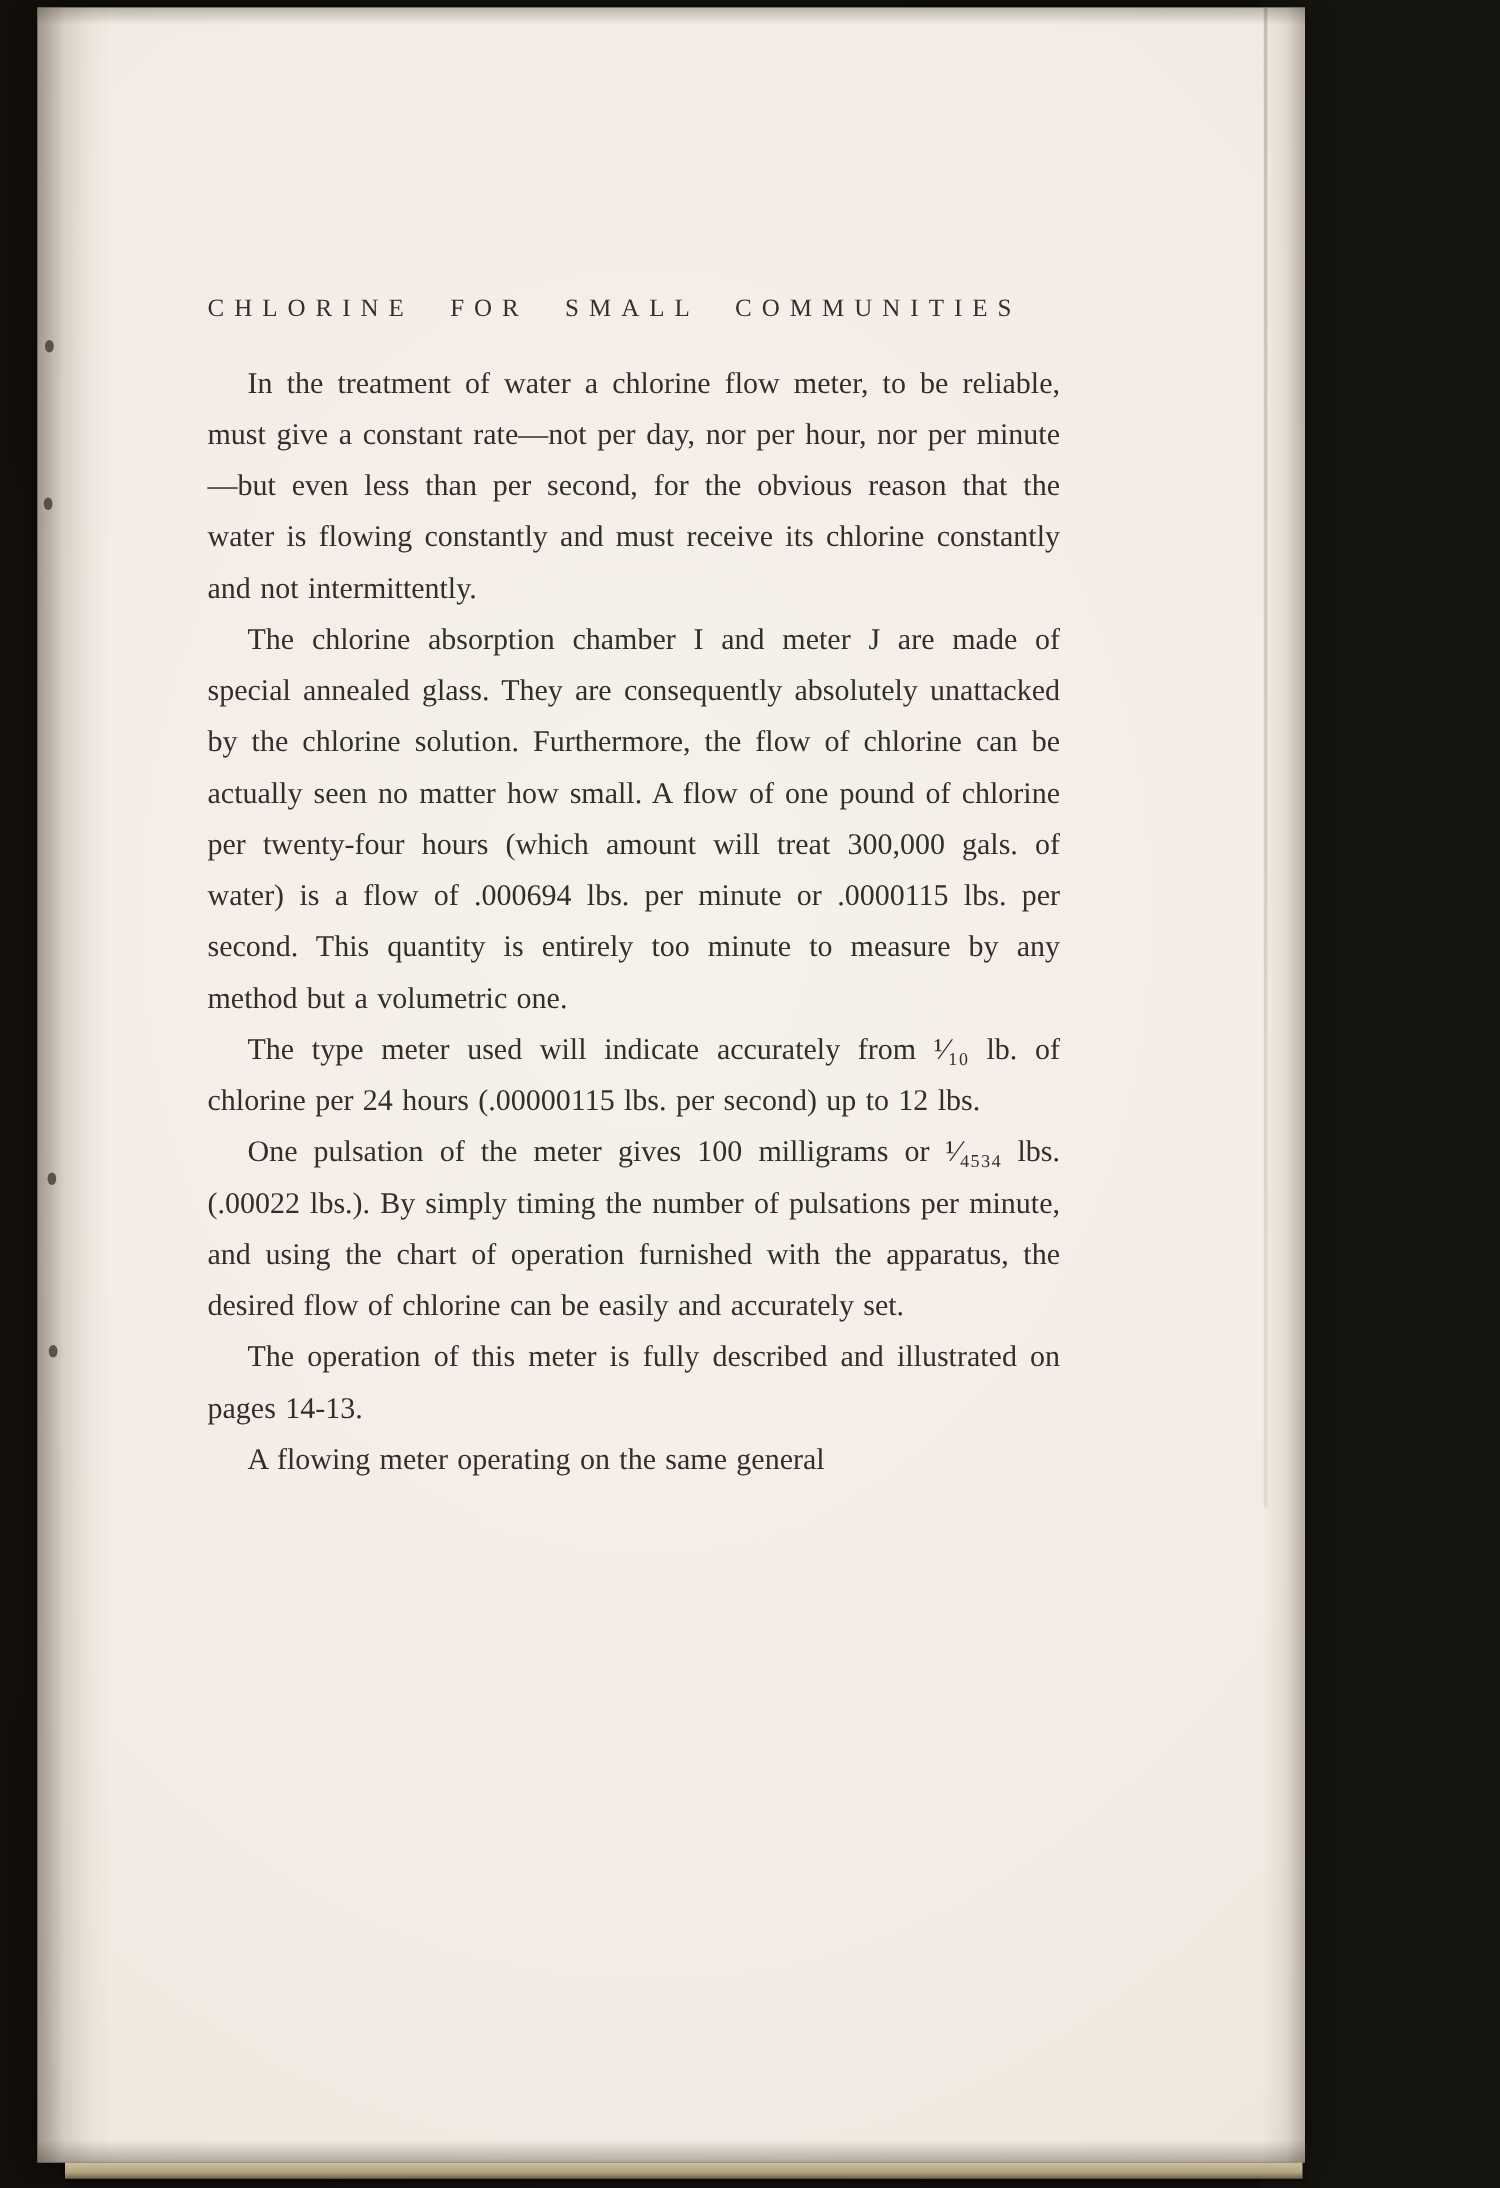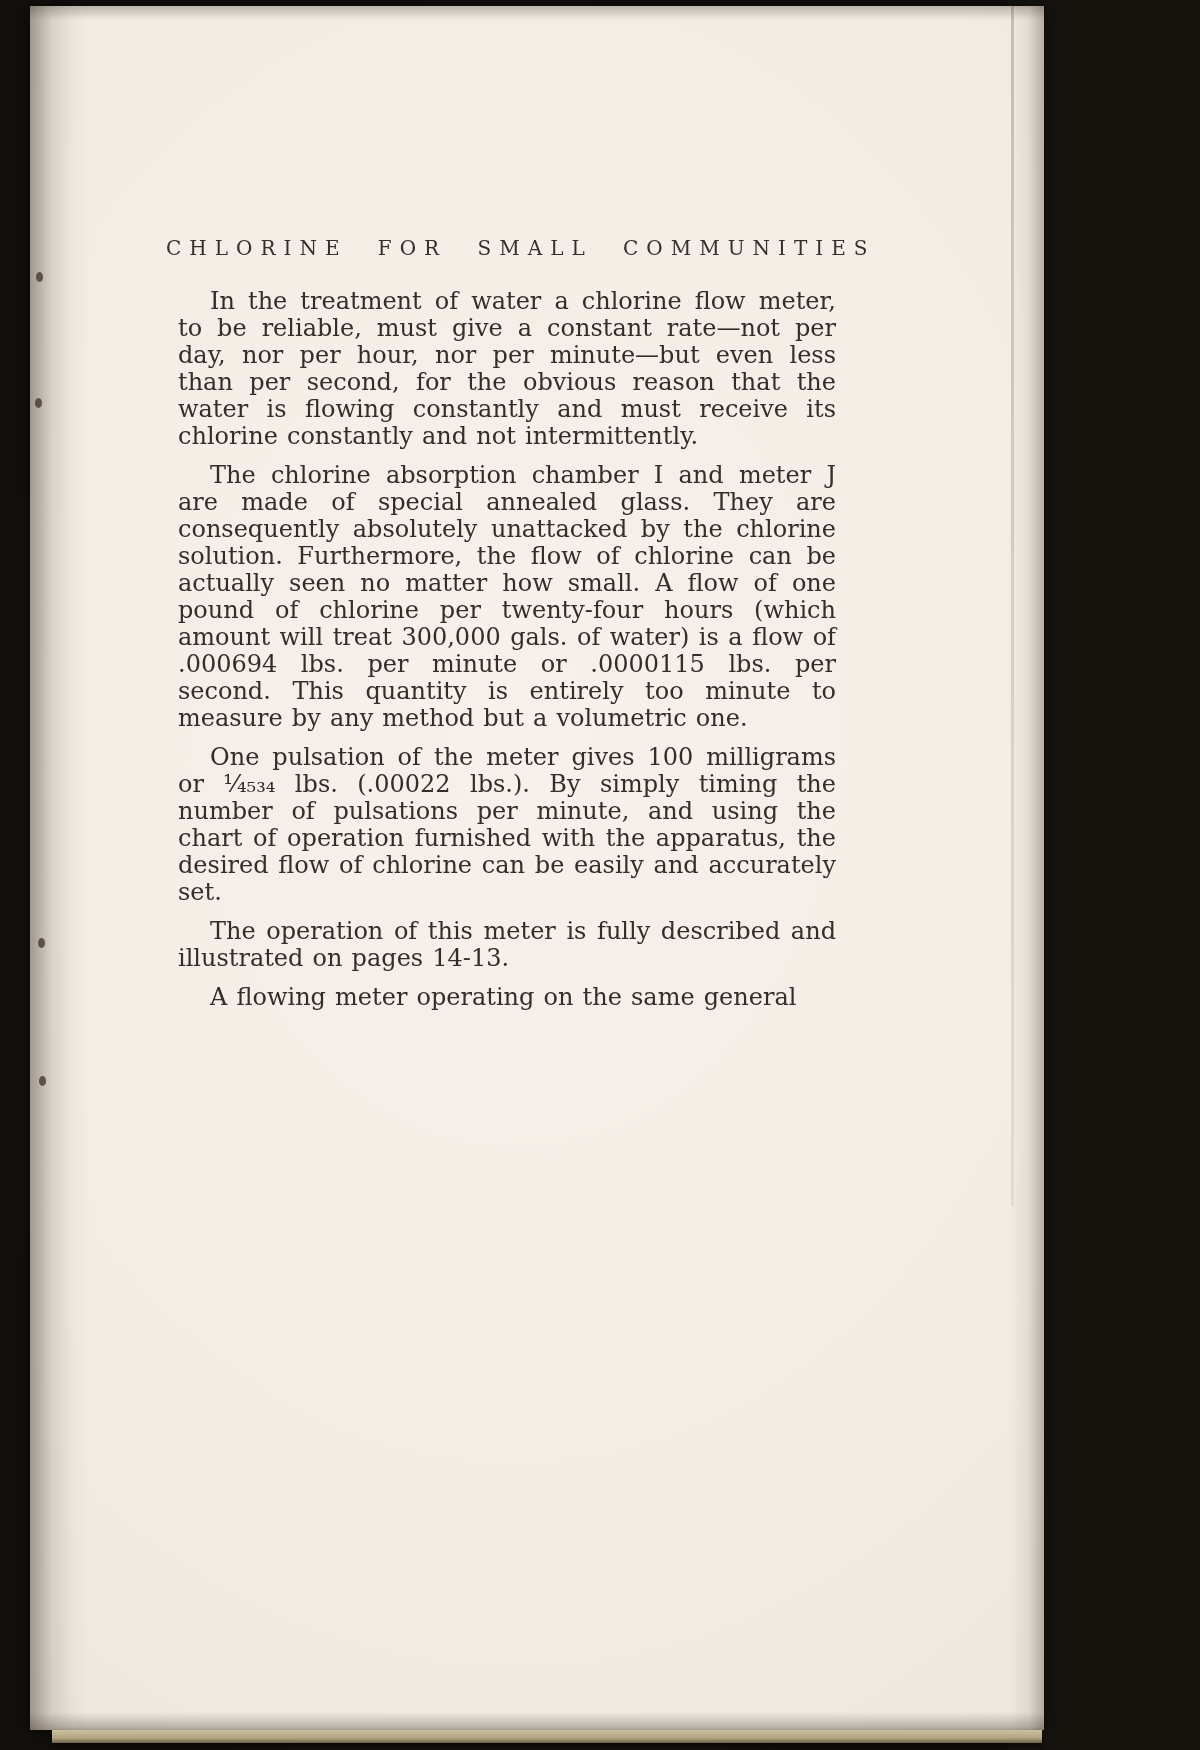--- a/index.html
+++ b/index.html
@@ -11,20 +11,21 @@
     overflow: hidden;
     font-family: "DejaVu Serif", "Liberation Serif", serif;
   }
   .stage {
     position: relative;
     width: 1008px;
     height: 1750px;
     background:
       radial-gradient(ellipse at 50% 50%, #1b1813 0%, #120f0c 80%),
       #14110d;
+    font-family: Liberation Serif, serif;
   }
   .page {
     position: absolute;
     left: 30px;
     top: 6px;
     width: 1014px;
     height: 1724px;
     background:
       radial-gradient(ellipse 120% 90% at 48% 42%, #f6f1ea 0%, #f2ece4 55%, #e9e2d8 100%);
     box-shadow: 0 0 18px rgba(0,0,0,0.55);
@@ -108,23 +109,23 @@
   h1.running-header {
     font-size: 20px;
     font-weight: normal;
     letter-spacing: 8px;
     word-spacing: 16px;
     margin: 0 0 28px 0;
     white-space: nowrap;
     color: #35302a;
   }
   p.body-par {
-    margin: 12px;
+    margin: 0;
     font-size: 24px;
-    line-height: 27px;
+    line-height: 41px;
     text-align: justify;
     text-indent: 32px;
     word-spacing: 1.5px;
     color: #332e27;
   }
   .page-number {
     margin-top: 3px;
     font-size: 23px;
     text-align: center;
     letter-spacing: 2px;
@@ -148,20 +149,21 @@
     <div class="inner-edge"></div>
     <div class="right-shade"></div>
     <div class="top-shade"></div>
     <div class="bottom-shade"></div>
 
     <div class="content">
       <h1 class="running-header">CHLORINE FOR SMALL COMMUNITIES</h1>
 
       <p class="body-par">In the treatment of water a chlorine flow meter, to be reliable, must give a constant rate—not per day, nor per hour, nor per minute—but even less than per second, for the obvious reason that the water is flowing constantly and must receive its chlorine constantly and not intermittently.</p>
       <p class="body-par">The chlorine absorption chamber I and meter J are made of special annealed glass.  They are consequently absolutely unattacked by the chlorine solution.  Furthermore, the flow of chlorine can be actually seen no matter how small.  A flow of one pound of chlorine per twenty-four hours (which amount will treat 300,000 gals. of water) is a flow of .000694 lbs. per minute or .0000115 lbs. per second. This quantity is entirely too minute to measure by any method but a volumetric one.</p>
+      <p class="body-par">The type meter used will indicate accurately from ¹⁄₁₀ lb. of chlorine per 24 hours (.00000115 lbs. per second) up to 12 lbs.</p>
       <p class="body-par">One pulsation of the meter gives 100 milligrams or ¹⁄₄₅₃₄ lbs. (.00022 lbs.).  By simply timing the number of pulsations per minute, and using the chart of operation furnished with the apparatus, the desired flow of chlorine can be easily and accurately set.</p>
       <p class="body-par">The operation of this meter is fully described and illustrated on pages 14-13.</p>
       <p class="body-par">A flowing meter operating on the same general</p>
 
     </div>
 
   </div>
 
   <div class="page-stack"></div>
 

